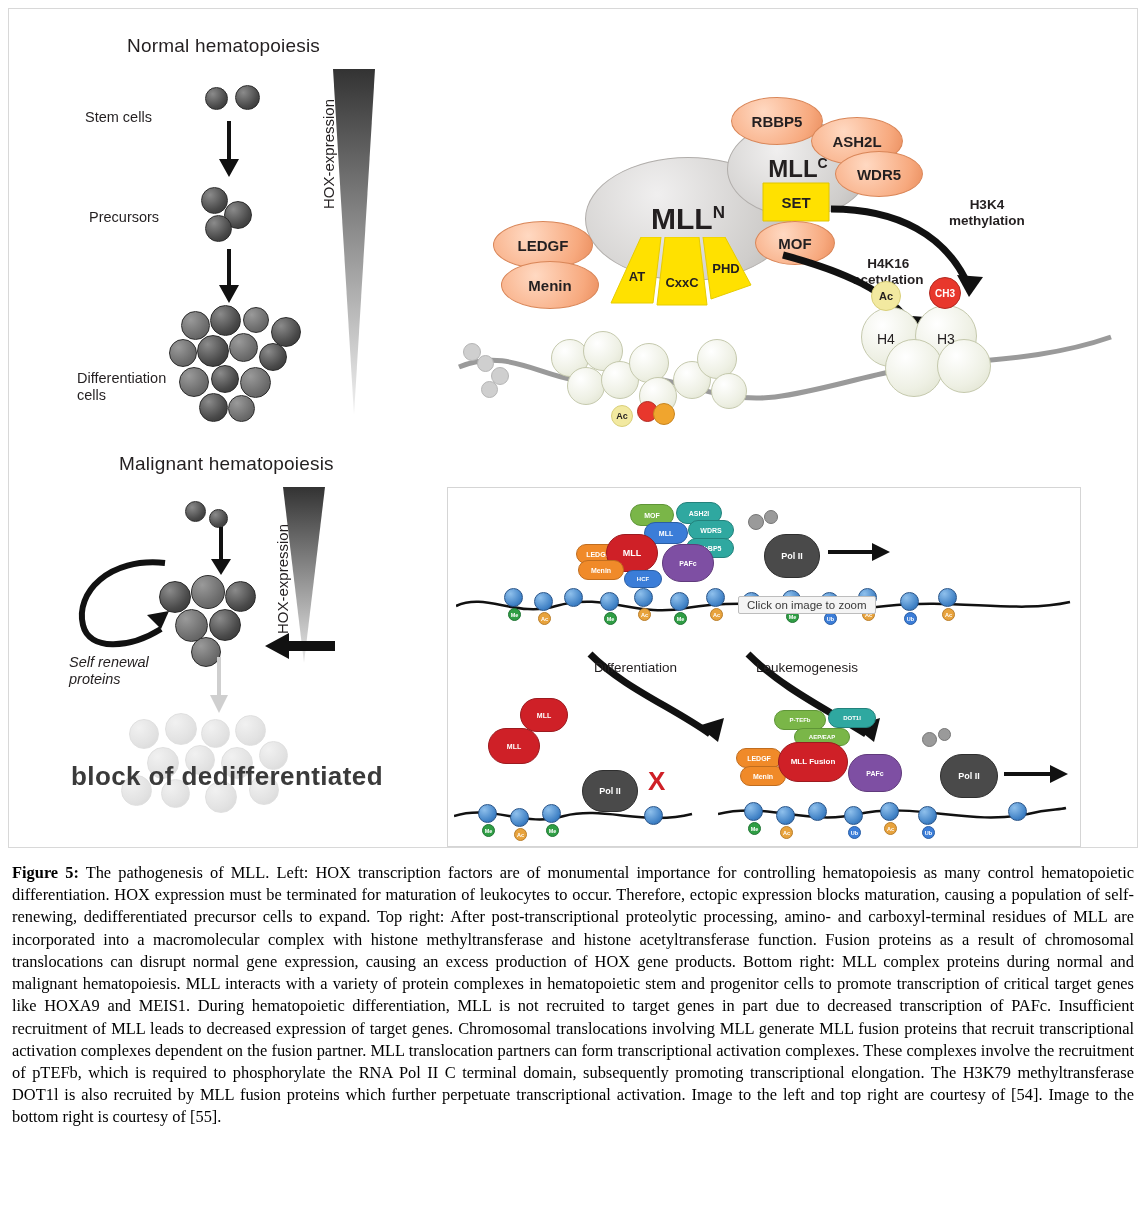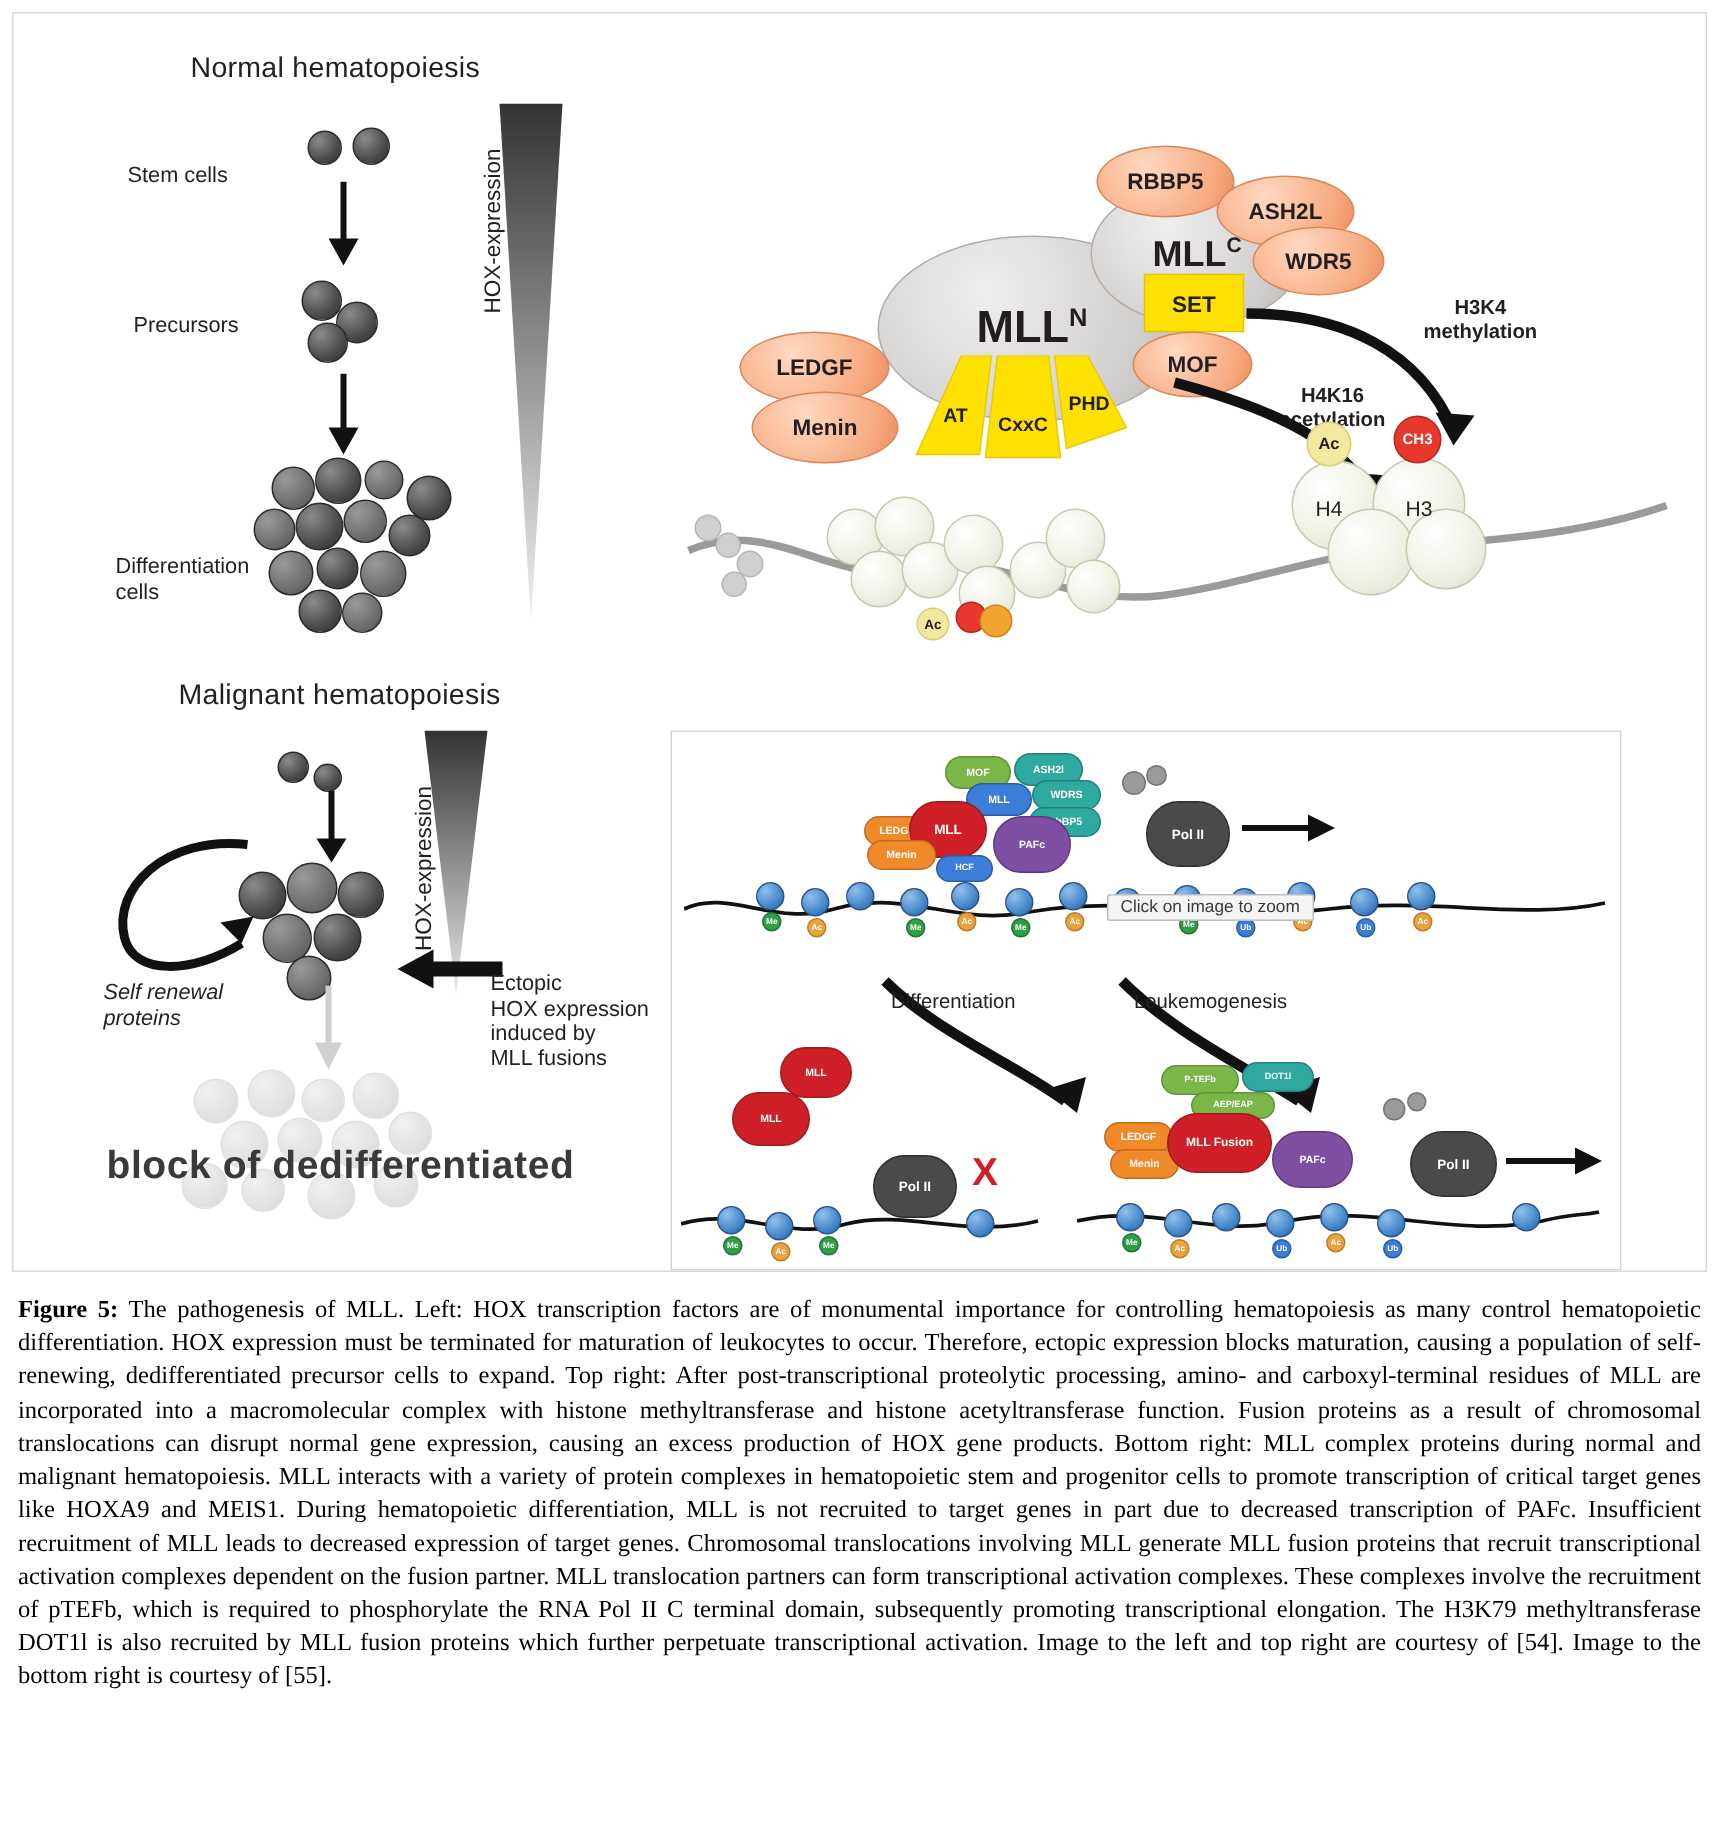--- a/index.html
+++ b/index.html
@@ -320,26 +320,20 @@
           </linearGradient>
         </defs>
         <path d="M2 0 L44 0 L23 176 Z" fill="url(#gwedge2)"></path>
       </svg>
       <div class="hox-vert hox2">HOX-expression</div>
 
       <svg class="tri-wrap" style="left:250px;top:620px;" width="80" height="40" viewBox="0 0 80 40">
         <path d="M76 12 L30 12 L30 4 L6 17 L30 30 L30 22 L76 22 Z" fill="#111"></path>
       </svg>
 
-      <div class="lbl lbl-ectopic">
-        <span>Ectopic</span><br>
-        <span>HOX expression</span><br>
-        <span>induced by</span><br>
-        <span>MLL fusions</span>
-      </div>
     </div>
 
     <div class="rt-panel">
 
       <div class="prot grey" style="left:146px;top:148px;width:206px;height:124px;font-size:30px;">
         <span>
           <span>MLL</span><sup style="font-size:17px;">N</sup>
         </span>
       </div>
 

